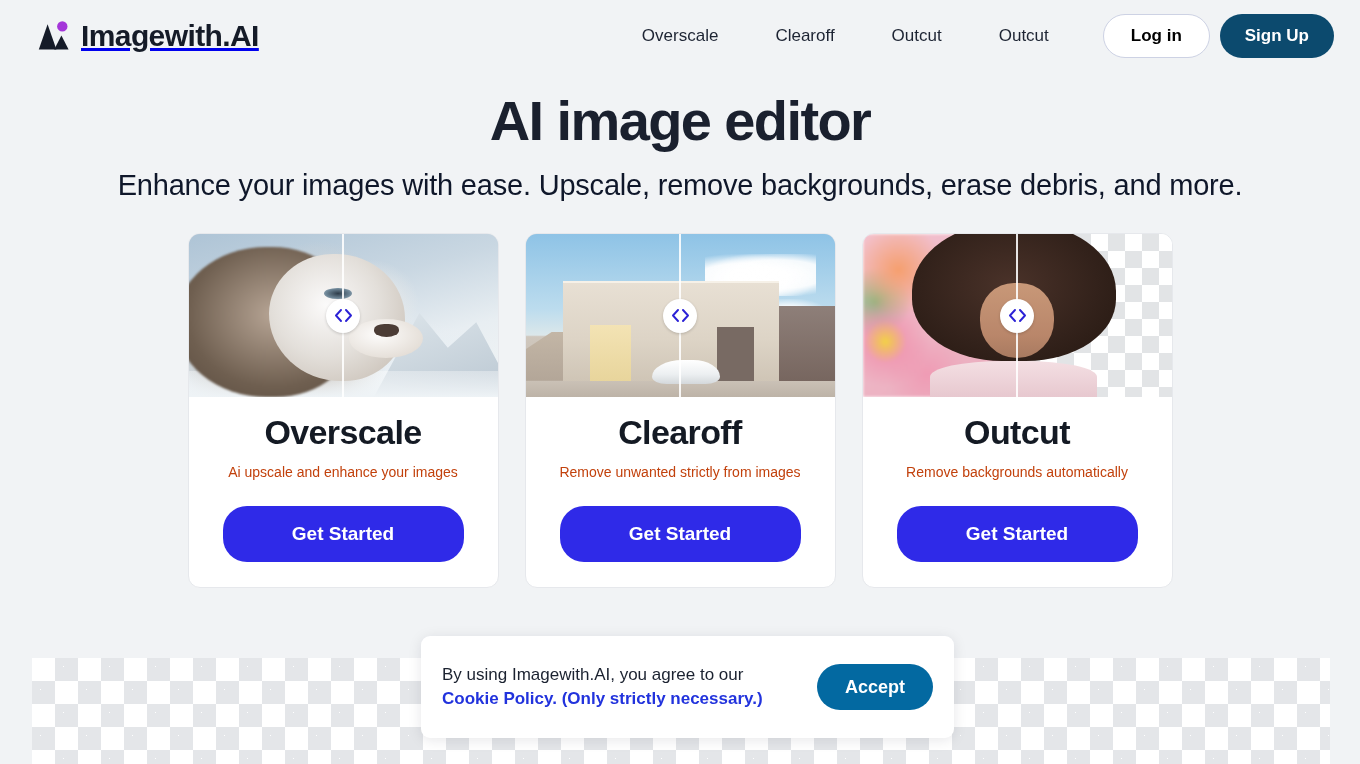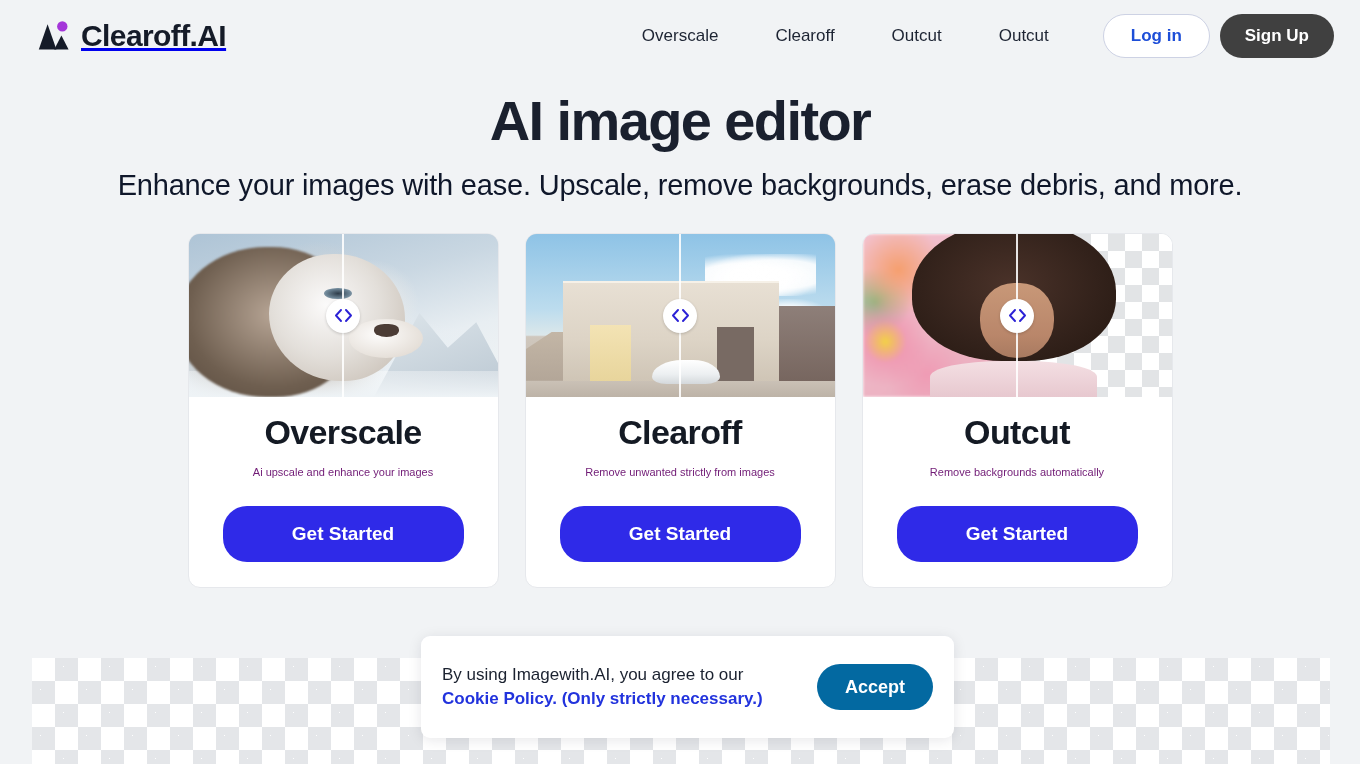--- a/index.html
+++ b/index.html
@@ -84,34 +84,34 @@
     gap: 10px;
     margin-left: 54px;
   }
 
   #login-button {
     height: 44px;
     padding: 0 27px;
     border-radius: 22px;
     border: 1px solid #cdd2e4;
     background: #ffffff;
-    color: #1d4ed8;
+    color: #000000;
     font-family: inherit;
     font-size: 17px;
     font-weight: bold;
     cursor: pointer;
     white-space: nowrap;
   }
 
   #signup-button {
     height: 44px;
     padding: 0 25px;
     border-radius: 22px;
     border: none;
-    background: #404040;
+    background: #0c4a6e;
     color: #ffffff;
     font-family: inherit;
     font-size: 17px;
     font-weight: bold;
     cursor: pointer;
     white-space: nowrap;
   }
 
   
   #hero {
@@ -341,23 +341,23 @@
   .card-title {
     font-size: 34px;
     font-weight: bold;
     letter-spacing: -0.6px;
     color: #141a24;
     line-height: 1.1;
   }
 
   .card-description {
     margin-top: 11px;
-    font-size: 11px;
+    font-size: 14px;
     line-height: 20px;
-    color: #701a75;
+    color: #c2410c;
     padding: 0 6px;
   }
 
   .get-started-button {
     margin: auto 20px 25px;
     height: 56px;
     border: none;
     border-radius: 24px;
     background: #2f2ae8;
     color: #ffffff;
@@ -418,21 +418,21 @@
 <div id="footer-checkerboard"></div>
 
 <header id="site-header">
 
   <a id="brand" href="#">
     <svg id="brand-logo-icon" viewBox="0 0 36 34">
       <path d="M11.6 5.2 L20.4 30.4 L2.8 30.4 Z" fill="#151b28"></path>
       <path d="M25.4 16.4 L32.6 30.4 L18.2 30.4 Z" fill="#151b28"></path>
       <circle cx="26.3" cy="7.4" r="5.2" fill="#a435d9"></circle>
     </svg>
-    <span id="brand-name">Clearoff.AI</span>
+    <span id="brand-name">Imagewith.AI</span>
   </a>
 
   <nav id="main-nav">
     <a class="nav-link" href="#">Overscale</a>
     <a class="nav-link" href="#">Clearoff</a>
     <a class="nav-link" href="#">Outcut</a>
     <a class="nav-link" href="#">Outcut</a>
   </nav>
 
   <div id="auth-actions">

